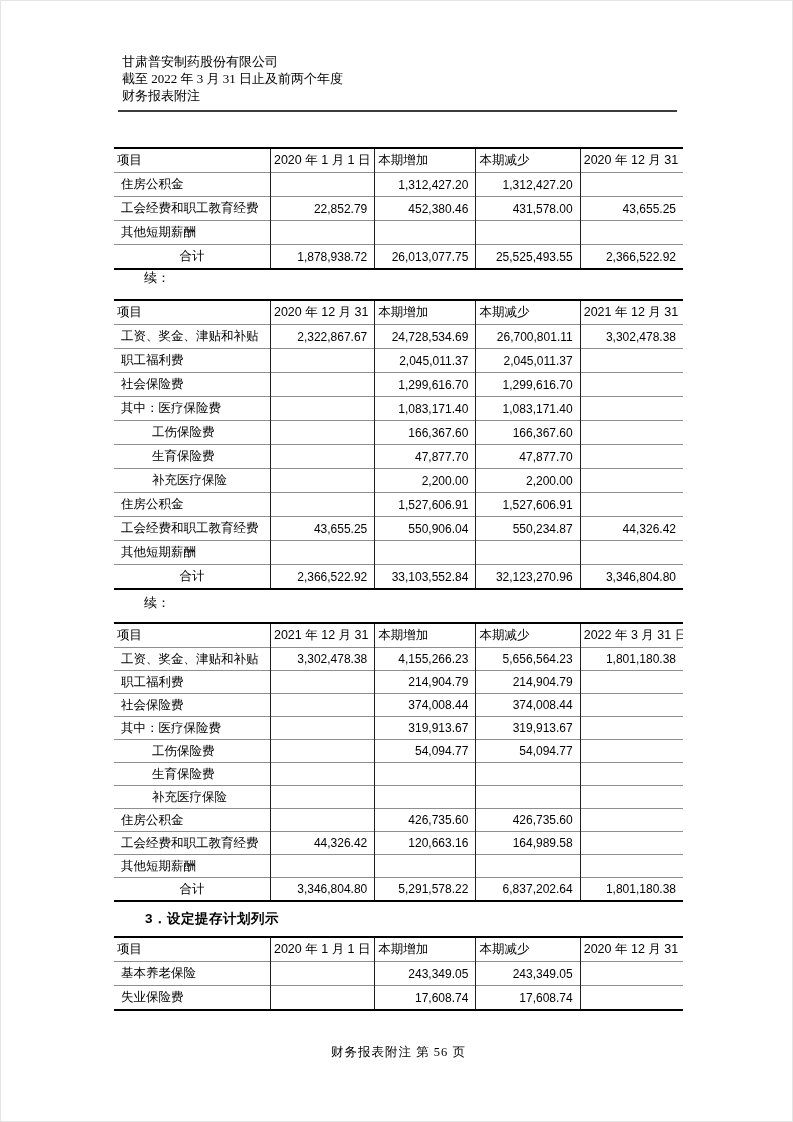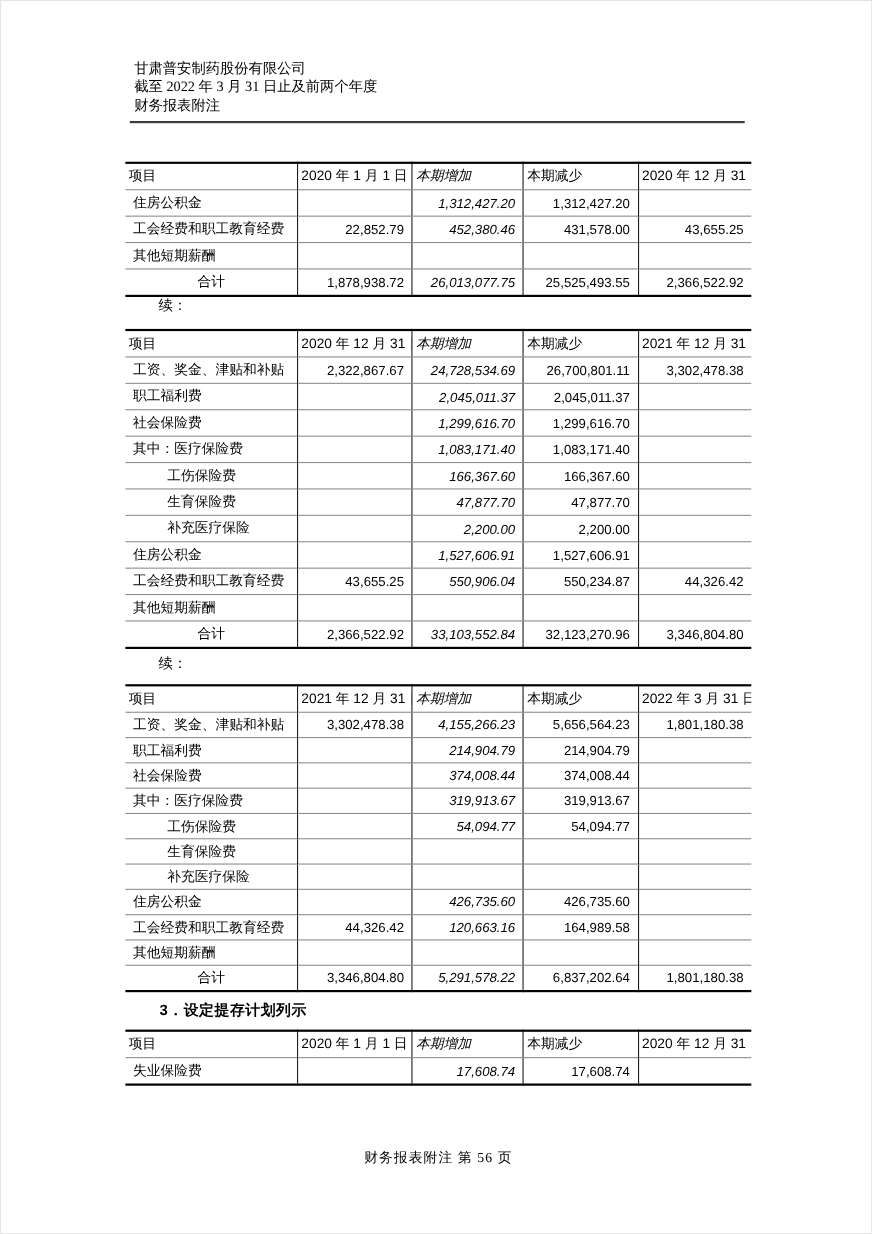--- a/index.html
+++ b/index.html
@@ -59,21 +59,21 @@
     border-top: 2.5px solid #000;
     border-bottom: 2.5px solid #000;
     font-size: 12.5px;
   }
   #t0 { top: 146px; }
   #t1 { top: 298px; }
   #t2 { top: 621px; }
   #t3 { top: 935px; }
   .fin-table th:nth-child(1), .fin-table td:nth-child(1) { width: 28%; }
   .fin-table th:nth-child(2), .fin-table td:nth-child(2) { width: 18.2%; }
-  .fin-table th:nth-child(3), .fin-table td:nth-child(3) { width: 17.6%; font-style: italic; }
+  .fin-table th:nth-child(3), .fin-table td:nth-child(3) { width: 17.6%; }
   .fin-table th:nth-child(4), .fin-table td:nth-child(4) { width: 18.2%; }
   .fin-table th:nth-child(5), .fin-table td:nth-child(5) { width: 18%; }
   .fin-table th {
     font-weight: normal;
     text-align: left;
     height: 23px;
     padding: 0 3px;
     font-family: "Liberation Sans", "DejaVu Sans", sans-serif;
     font-size: 12.5px;
     white-space: nowrap;
@@ -356,20 +356,27 @@
         <tr>
           <th>项目</th>
           <th>2020 年 1 月 1 日</th>
           <th>本期增加</th>
           <th>本期减少</th>
           <th>2020 年 12 月 31 日</th>
         </tr>
       </thead>
       <tbody>
         <tr>
+          <td class="item">基本养老保险</td>
+          <td class="num"></td>
+          <td class="num">243,349.05</td>
+          <td class="num">243,349.05</td>
+          <td class="num"></td>
+        </tr>
+        <tr>
           <td class="item">失业保险费</td>
           <td class="num"></td>
           <td class="num">17,608.74</td>
           <td class="num">17,608.74</td>
           <td class="num"></td>
         </tr>
       </tbody>
     </table>
 
   <div class="page-footer">财务报表附注  第 56 页</div>

